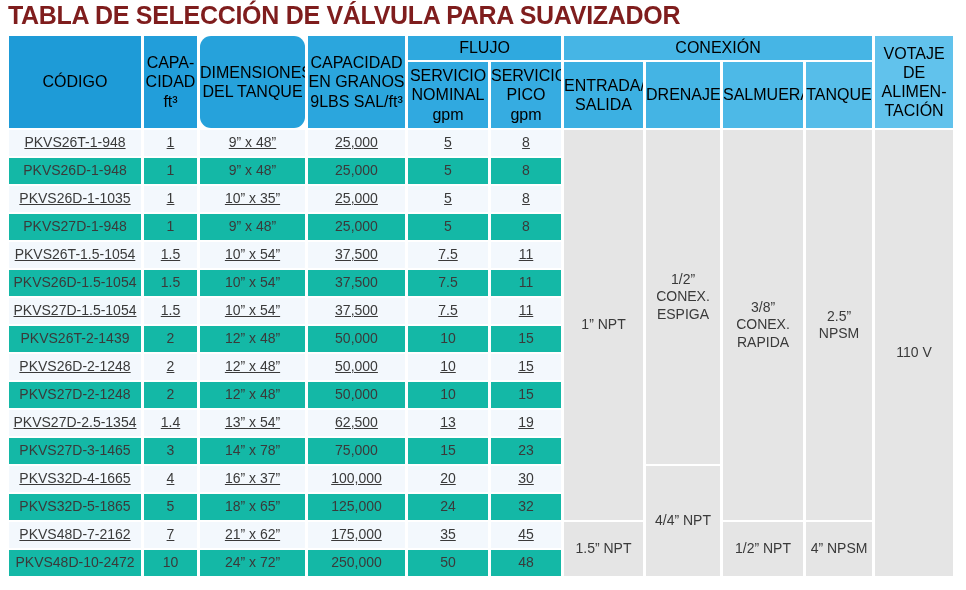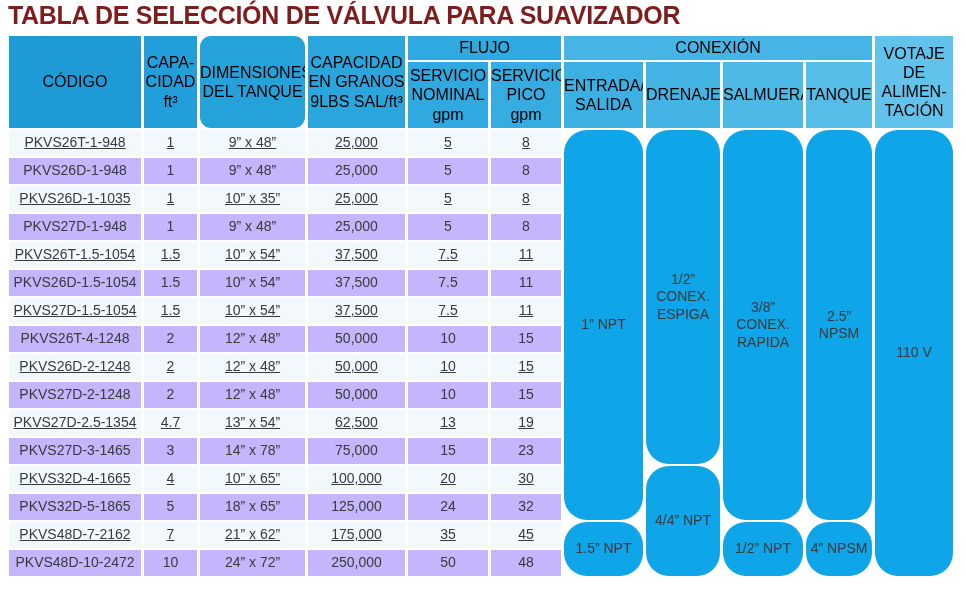--- a/index.html
+++ b/index.html
@@ -59,22 +59,22 @@
   .c-conexion    { background: #46b5e5; }
   .c-votaje      { background: #61c2ec; }
   .c-nominal     { background: #30a9e0; }
   .c-pico        { background: #36ace1; }
   .c-entrada     { background: #3cb0e2; }
   .c-drenaje     { background: #44b4e4; text-align: center; }
   .c-salmuera    { background: #4db9e7; margin-left: 35px; }
   .c-tanque      { background: #56bde9; }
   
   .stripe-light  { background: #f3f8fd; text-decoration: underline; }
-  .stripe-dark   { background: #c4b5fd; }
-  .merged-cell   { background: #0ea5e9; border-radius: 23px; }
+  .stripe-dark   { background: #14b8a6; }
+  .merged-cell   { background: #e5e5e5; }
 </style>
 </head>
 <body>
 
 <h1 class="title">TABLA DE SELECCIÓN DE VÁLVULA PARA SUAVIZADOR</h1>
 
 <table class="valve-table">
   <colgroup>
     <col style="width:132px">
     <col style="width:53px">
@@ -180,21 +180,21 @@
       </tr>
       <tr>
         <td class="data-cell stripe-light">PKVS27D-1.5-1054</td>
         <td class="data-cell stripe-light">1.5</td>
         <td class="data-cell stripe-light">10” x 54”</td>
         <td class="data-cell stripe-light">37,500</td>
         <td class="data-cell stripe-light">7.5</td>
         <td class="data-cell stripe-light">11</td>
       </tr>
       <tr>
-        <td class="data-cell stripe-dark">PKVS26T-4-1248</td>
+        <td class="data-cell stripe-dark">PKVS26T-2-1439</td>
         <td class="data-cell stripe-dark">2</td>
         <td class="data-cell stripe-dark">12” x 48”</td>
         <td class="data-cell stripe-dark">50,000</td>
         <td class="data-cell stripe-dark">10</td>
         <td class="data-cell stripe-dark">15</td>
       </tr>
       <tr>
         <td class="data-cell stripe-light">PKVS26D-2-1248</td>
         <td class="data-cell stripe-light">2</td>
         <td class="data-cell stripe-light">12” x 48”</td>
@@ -205,38 +205,38 @@
       <tr>
         <td class="data-cell stripe-dark">PKVS27D-2-1248</td>
         <td class="data-cell stripe-dark">2</td>
         <td class="data-cell stripe-dark">12” x 48”</td>
         <td class="data-cell stripe-dark">50,000</td>
         <td class="data-cell stripe-dark">10</td>
         <td class="data-cell stripe-dark">15</td>
       </tr>
       <tr>
         <td class="data-cell stripe-light">PKVS27D-2.5-1354</td>
-        <td class="data-cell stripe-light">4.7</td>
+        <td class="data-cell stripe-light">1.4</td>
         <td class="data-cell stripe-light">13” x 54”</td>
         <td class="data-cell stripe-light">62,500</td>
         <td class="data-cell stripe-light">13</td>
         <td class="data-cell stripe-light">19</td>
       </tr>
       <tr>
         <td class="data-cell stripe-dark">PKVS27D-3-1465</td>
         <td class="data-cell stripe-dark">3</td>
         <td class="data-cell stripe-dark">14” x 78”</td>
         <td class="data-cell stripe-dark">75,000</td>
         <td class="data-cell stripe-dark">15</td>
         <td class="data-cell stripe-dark">23</td>
       </tr>
       <tr>
         <td class="data-cell stripe-light">PKVS32D-4-1665</td>
         <td class="data-cell stripe-light">4</td>
-        <td class="data-cell stripe-light">10” x 65”</td>
+        <td class="data-cell stripe-light">16” x 37”</td>
         <td class="data-cell stripe-light">100,000</td>
         <td class="data-cell stripe-light">20</td>
         <td class="data-cell stripe-light">30</td>
         <td class="merged-cell" rowspan="4">4/4” NPT</td>
       </tr>
       <tr>
         <td class="data-cell stripe-dark">PKVS32D-5-1865</td>
         <td class="data-cell stripe-dark">5</td>
         <td class="data-cell stripe-dark">18” x 65”</td>
         <td class="data-cell stripe-dark">125,000</td>

